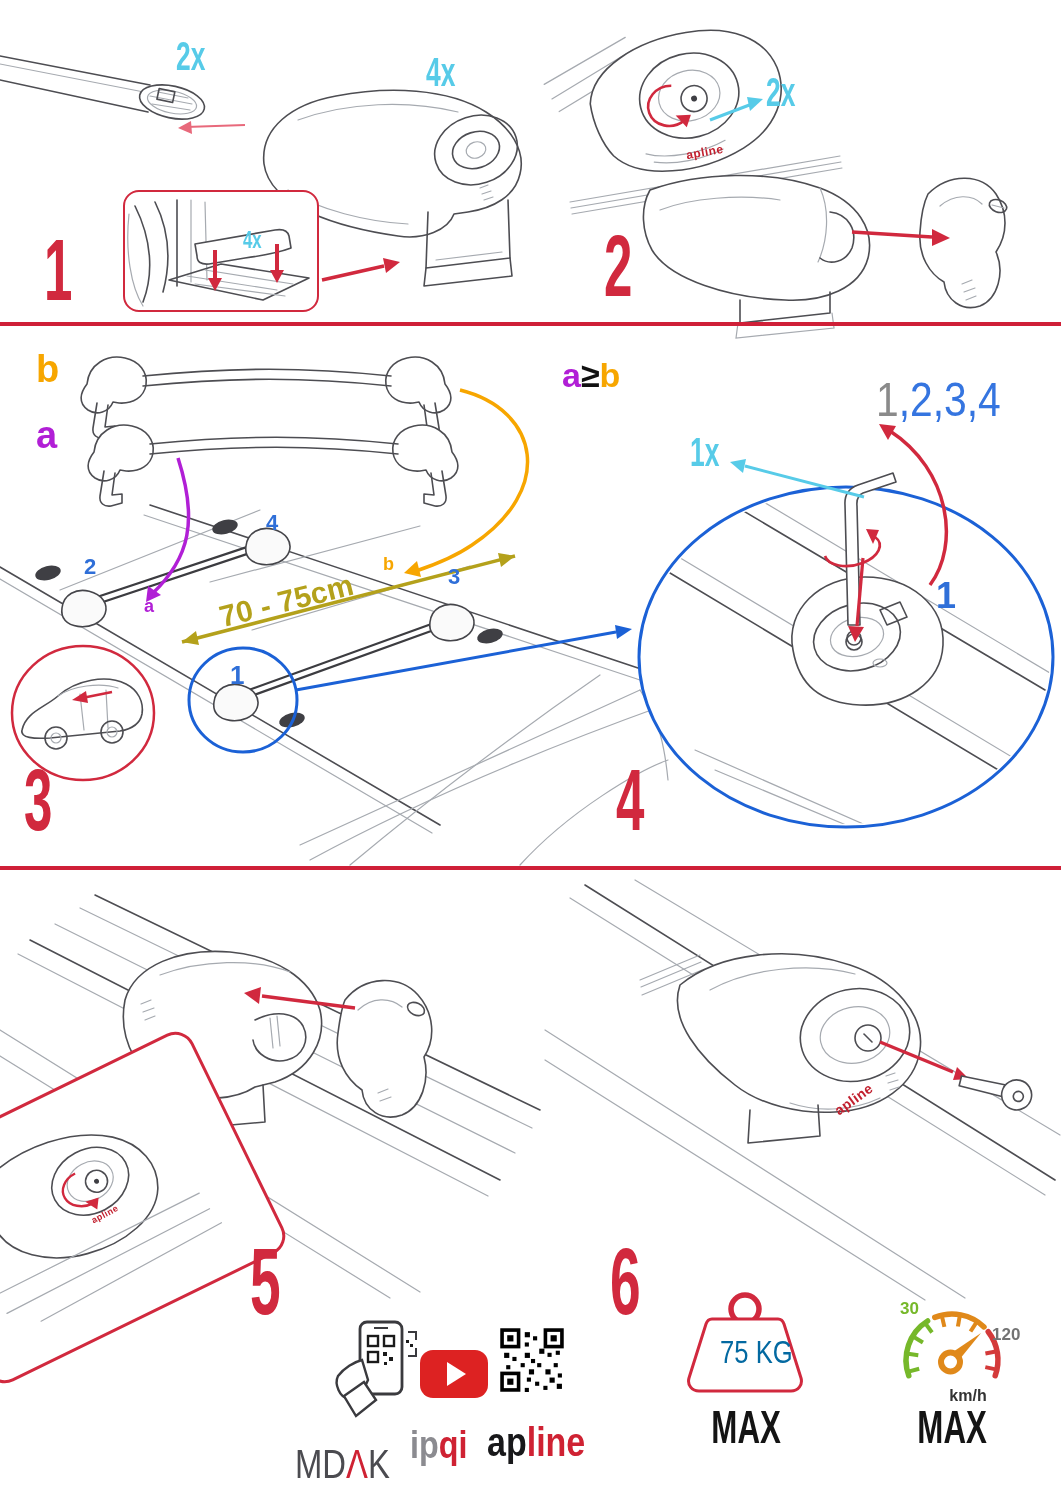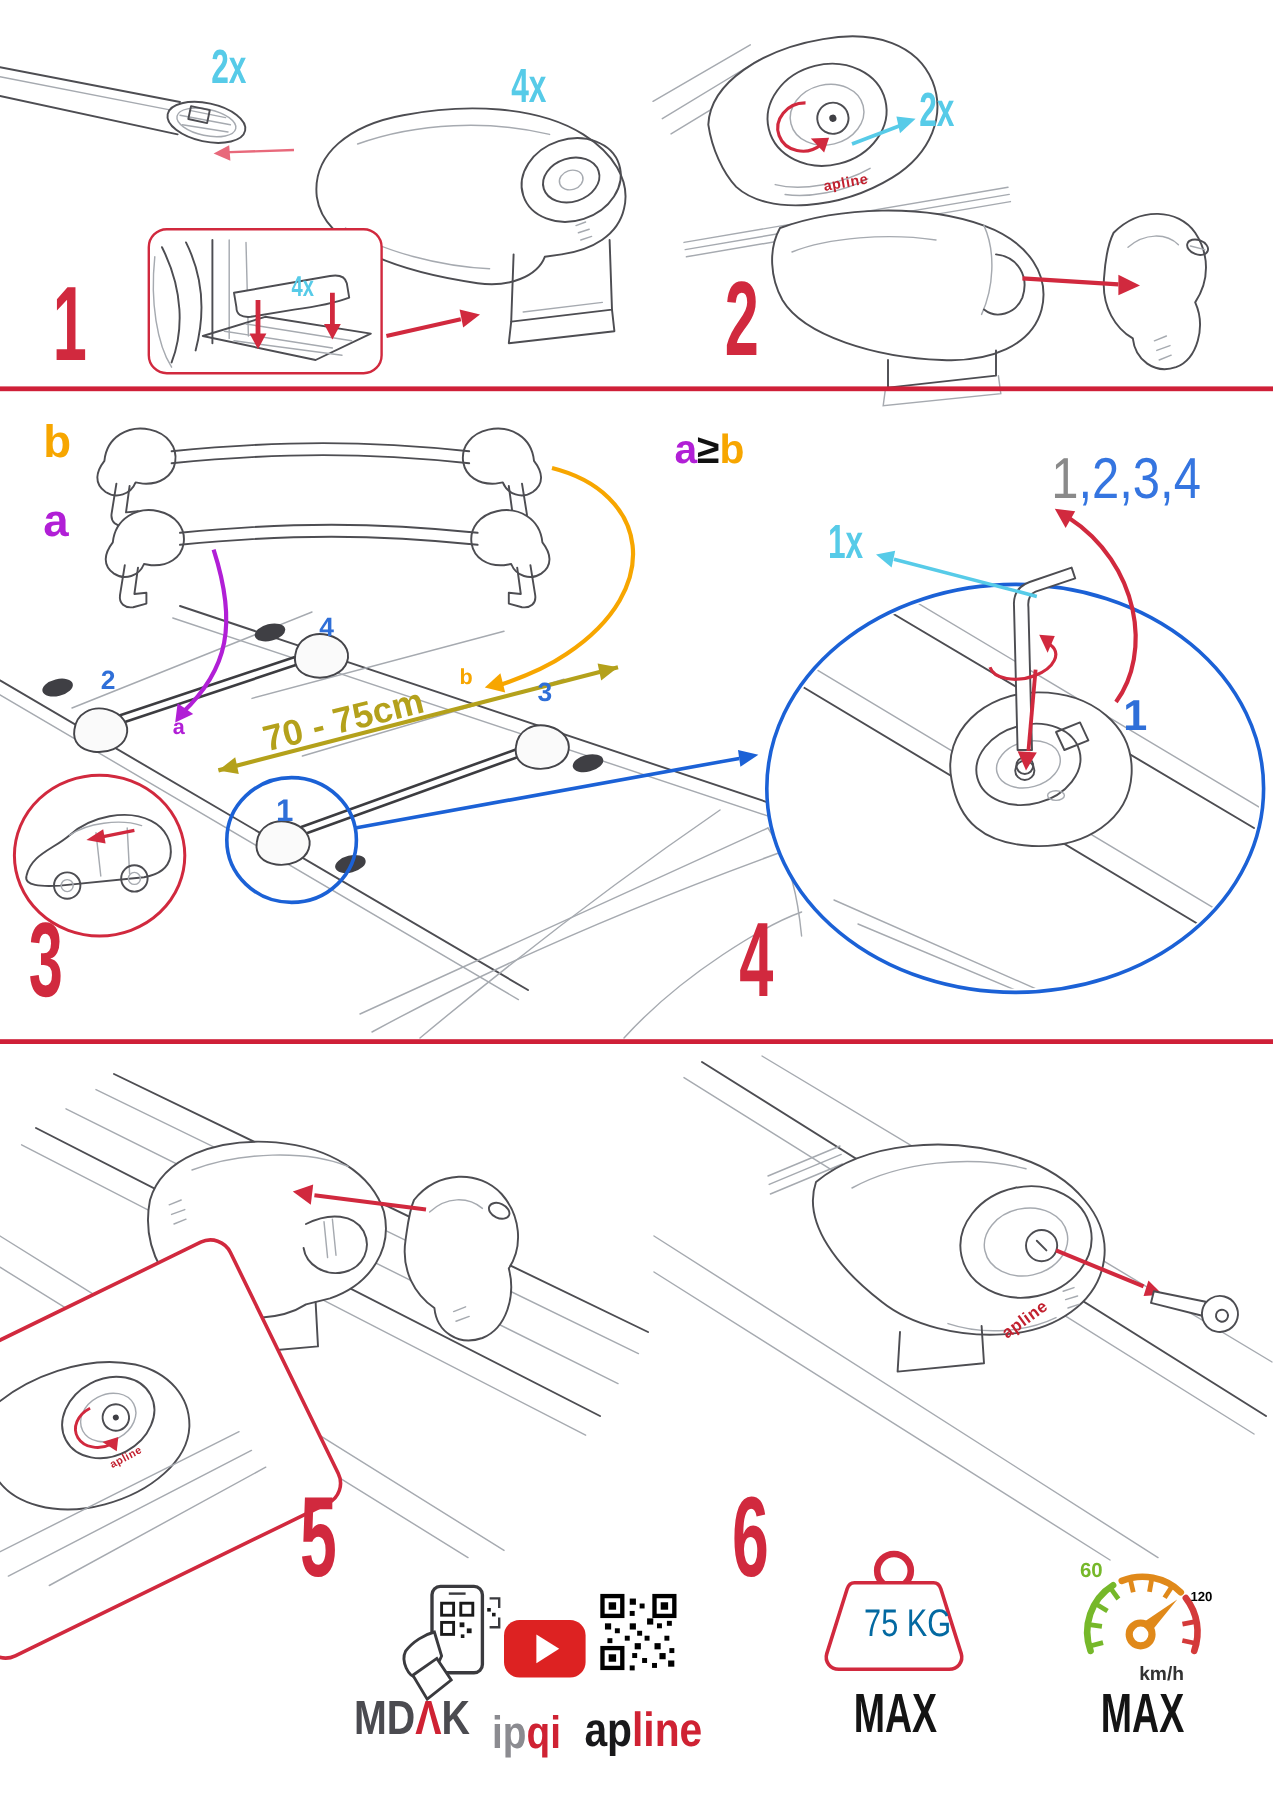--- a/index.html
+++ b/index.html
@@ -363,21 +363,21 @@
     <rect x="38" y="32" width="10" height="10" fill="none" stroke="#1a1a1a" stroke-width="2.4"></rect>
     <rect x="53" y="32" width="4" height="4" fill="#1a1a1a"></rect>
       <rect x="59" y="37" width="4" height="4" fill="#1a1a1a"></rect>
       <rect x="54" y="42" width="3" height="3" fill="#1a1a1a"></rect>
     <path d="M8,56 C14,48 24,42 32,40 L38,60 C34,70 26,78 18,78 C10,78 4,64 8,56 Z" fill="#fff" stroke="#3a3a3e" stroke-width="2.4"></path>
     <path d="M14,76 L34,62 L46,80 L26,96 Z" fill="#fff" stroke="#3a3a3e" stroke-width="2.4"></path>
     <path d="M78,12 L86,12 L86,20 M86,28 L86,36 L78,36" fill="none" stroke="#3a3a3e" stroke-width="2"></path>
     <rect x="76" y="20" width="3" height="3" fill="#1a1a1a"></rect>
       <rect x="80" y="24" width="3" height="3" fill="#1a1a1a"></rect>
   </svg>
-  <div class="abs" style="left:295px;top:1412px;font-weight:bold;font-size:40px;line-height:1">
+  <div class="abs" style="left:295px;top:1444px;font-weight:normal;font-size:40px;line-height:1">
     <span class="cond" style="transform:scaleX(.82)"><span style="color:#4b4b50">MD</span><span style="color:#cf2233">Λ</span><span style="color:#4b4b50">K</span></span>
   </div>
 
   <div class="abs" style="left:420px;top:1350px;width:68px;height:48px;background:#dd2222;border-radius:13px">
     <div style="position:absolute;left:27px;top:12px;width:0;height:0;border-left:19px solid #fff;border-top:12px solid transparent;border-bottom:12px solid transparent"></div>
   </div>
   <div class="abs" style="left:410px;top:1426px;font-weight:bold;font-size:38px;line-height:1">
     <span class="cond" style="transform:scaleX(.85)"><span style="color:#8b8b90">ip</span><span style="color:#cf2233">qi</span></span>
   </div>
 
@@ -435,18 +435,18 @@
     <line x1="38.9" y1="46.5" x2="28.6" y2="40.3" stroke="#76b82a" stroke-width="4"></line>
     <line x1="48" y1="36.5" x2="41" y2="26.8" stroke="#76b82a" stroke-width="4"></line>
     <line x1="60.4" y1="30.9" x2="57.7" y2="19.2" stroke="#e0891a" stroke-width="4"></line>
     <line x1="73.9" y1="30.5" x2="76" y2="18.7" stroke="#e0891a" stroke-width="4"></line>
     <line x1="86.5" y1="35.5" x2="93.1" y2="25.4" stroke="#e0891a" stroke-width="4"></line>
     <line x1="101.4" y1="57.5" x2="113.2" y2="55.2" stroke="#d43a3a" stroke-width="4"></line>
     <line x1="101.3" y1="71.1" x2="113" y2="73.6" stroke="#d43a3a" stroke-width="4"></line>
     <polygon points="60,62 97,37 71,69" fill="#e0891a"></polygon>
     <circle cx="66.5" cy="66" r="9.5" fill="#fff" stroke="#e0891a" stroke-width="6"></circle>
   </svg>
-  <div class="abs" style="left:900px;top:1300px;color:#76b82a;font-weight:bold;font-size:17px;line-height:1">60</div>
-  <div class="abs" style="left:992px;top:1326px;color:#000000;font-weight:bold;font-size:11px;line-height:1">120</div>
+  <div class="abs" style="left:900px;top:1300px;color:#76b82a;font-weight:bold;font-size:17px;line-height:1">30</div>
+  <div class="abs" style="left:992px;top:1326px;color:#737373;font-weight:bold;font-size:17px;line-height:1">120</div>
   <div class="abs" style="left:928px;top:1388px;width:80px;text-align:center;color:#333;font-weight:bold;font-size:16px;line-height:1">km/h</div>
   <div class="abs" style="left:882px;top:1404px;width:140px;text-align:center"><span class="maxlbl cond">MAX</span></div>
 
 </div>
 
 </body></html>

